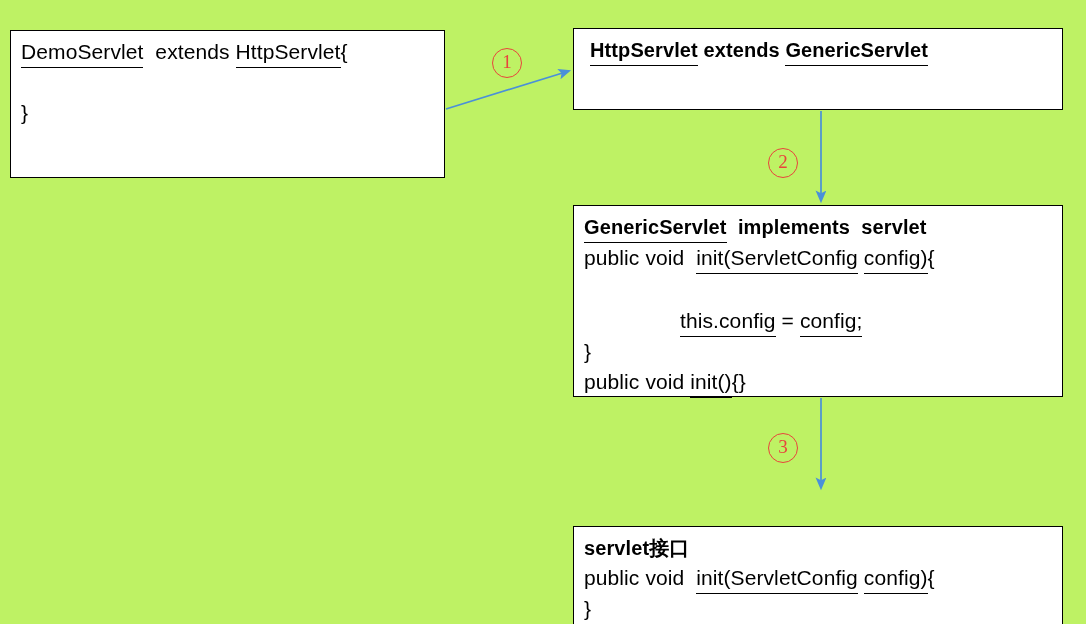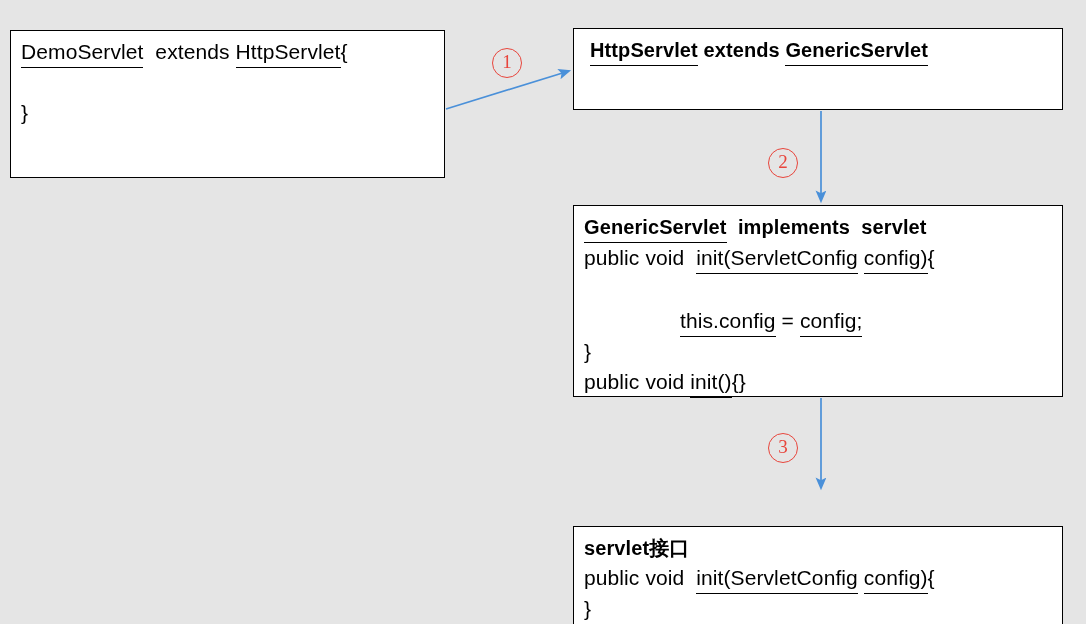--- a/index.html
+++ b/index.html
@@ -7,21 +7,21 @@
     padding: 0;
     background: #ffffff;
   }
   body {
     font-family: "Liberation Sans", sans-serif;
   }
   #canvas {
     position: relative;
     width: 1086px;
     height: 624px;
-    background: #e5e5e5;
+    background: #bef264;
     overflow: hidden;
   }
 
   
   .box {
     position: absolute;
     box-sizing: border-box;
     border: 1.6px solid #000000;
     background: #ffffff;
     padding: 6px 9px 6px 10px;

